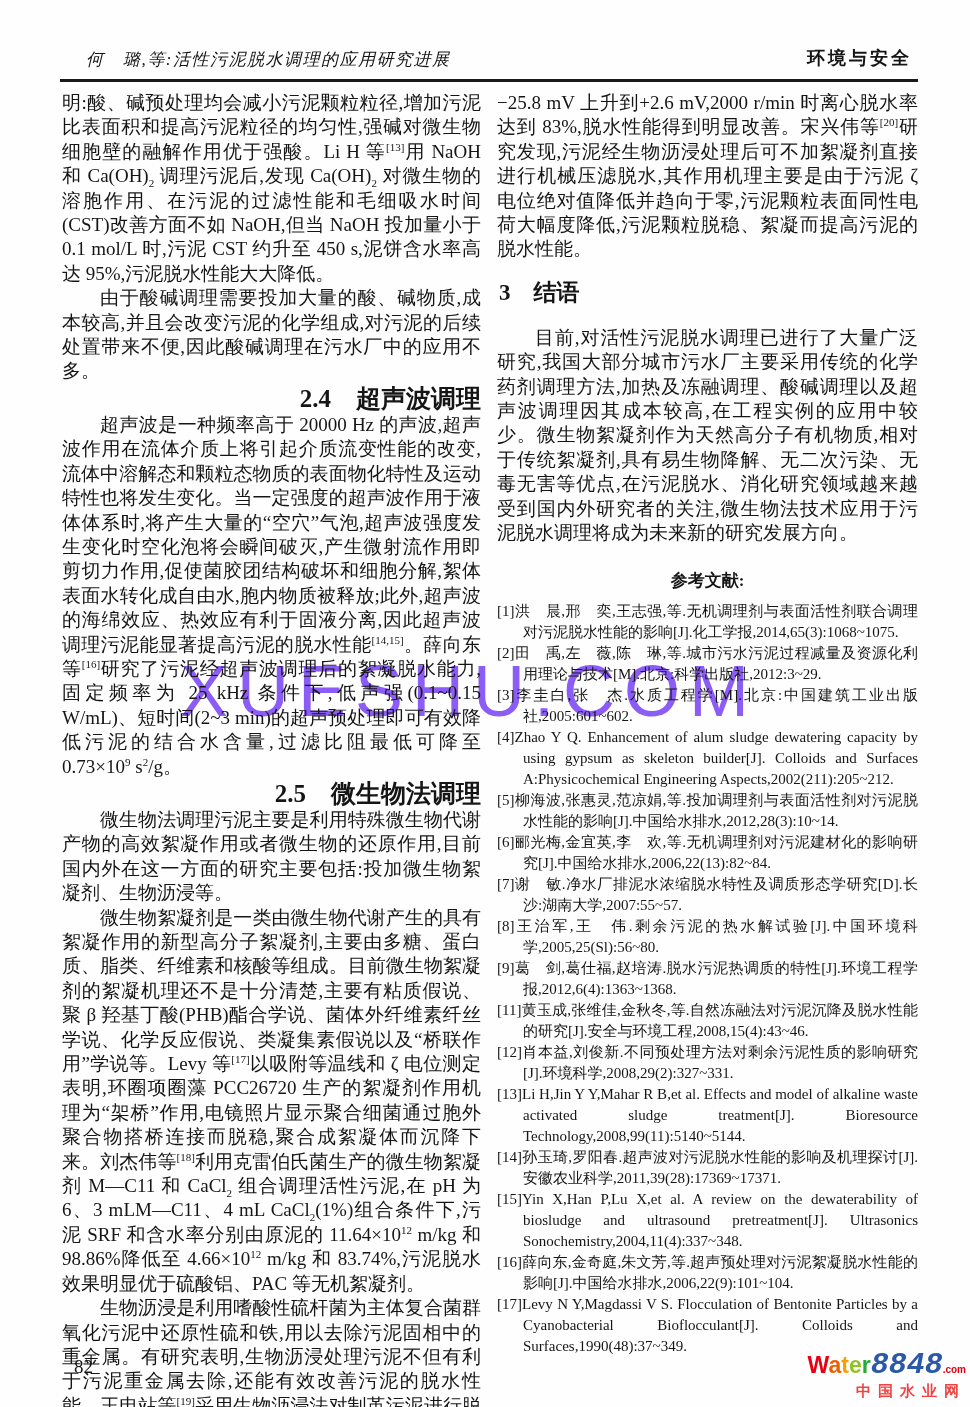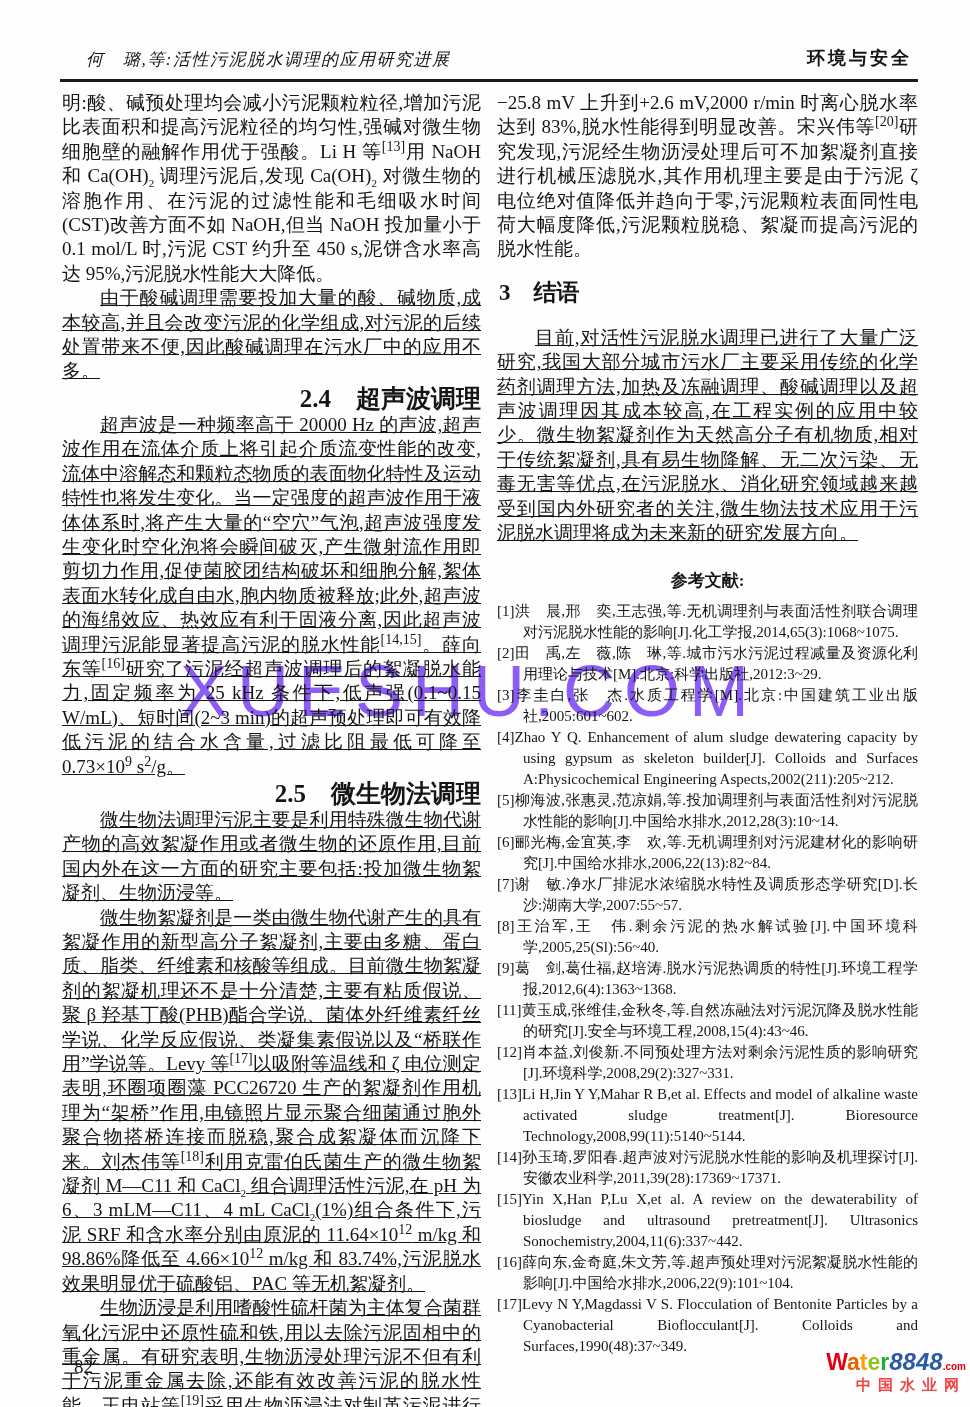--- a/index.html
+++ b/index.html
@@ -15,33 +15,33 @@
   .watermark{
     position:absolute;left:180px;top:650px;z-index:0;
     font-family:"Liberation Sans","DejaVu Sans",sans-serif;
     font-size:72px;font-weight:400;color:#8b5cf6;letter-spacing:9px;white-space:nowrap;
     user-select:none;
   }
   .col{position:absolute;top:91px;z-index:1;font-size:19px;line-height:24.4px;text-align:justify;}
   .col-left{left:62px;width:419px;}
   .col-right{left:497px;width:421px;}
   p{margin:0;}
-  .ind{text-indent:2em;text-decoration:underline;}
-  sup{font-size:14px;line-height:0;}
+  .ind{text-indent:2em;}
+  sup{font-size:11px;line-height:0;}
   sub{font-size:11px;line-height:0;}
   h4.sec{font-size:25px;font-weight:bold;margin:2px 0;line-height:25px;text-align:right;}
   h2.concl{font-size:23px;font-weight:bold;margin:17px 0 19px 2px;line-height:28px;text-align:left;}
   h3.refs-h{font-size:17px;font-weight:bold;margin:24px 0 9px 0;line-height:22px;text-align:center;}
   .refs{font-size:15px;line-height:21px;}
   .ref{padding-left:26px;text-indent:-26px;margin:0;text-align:justify;}
   .page-num{position:absolute;left:74px;top:1356px;font-size:19px;z-index:1;}
   .logo{position:absolute;right:4px;top:1350px;width:170px;text-align:right;z-index:1;line-height:1;}
   .logo .row1{font-family:"Liberation Sans","DejaVu Sans",sans-serif;white-space:nowrap;}
   .logo .word{font-size:23px;font-weight:bold;letter-spacing:0;}
-  .logo .num{font-size:24px;font-style:italic;font-weight:bold;font-family:Liberation Sans, sans-serif;}
+  .logo .num{font-size:30px;font-style:italic;font-weight:bold;font-family:Liberation Mono, monospace;}
   .logo .tld{font-size:10px;font-weight:bold;}
   .logo .row2{margin-top:3px;font-size:15px;font-weight:bold;letter-spacing:7px;white-space:nowrap;font-family:"Liberation Sans","DejaVu Sans",sans-serif;}
 </style>
 </head>
 <body>
 
 <div class="page">
 
   <div class="hdr-left">何　璐,等:活性污泥脱水调理的应用研究进展</div>
   <div class="hdr-right">环境与安全</div>
@@ -67,27 +67,27 @@
     <h3 class="refs-h">参考文献:</h3>
     <div class="refs">
 
     <p class="ref">[1]洪　晨,邢　奕,王志强,等.无机调理剂与表面活性剂联合调理对污泥脱水性能的影响[J].化工学报,2014,65(3):1068~1075.</p>
         <p class="ref">[2]田　禹,左　薇,陈　琳,等.城市污水污泥过程减量及资源化利用理论与技术[M].北京:科学出版社,2012:3~29.</p>
         <p class="ref">[3]李圭白,张　杰.水质工程学[M].北京:中国建筑工业出版社,2005:601~602.</p>
         <p class="ref">[4]Zhao Y Q. Enhancement of alum sludge dewatering capacity by using gypsum as skeleton builder[J]. Colloids and Surfaces A:Physicochemical Engineering Aspects,2002(211):205~212.</p>
         <p class="ref">[5]柳海波,张惠灵,范凉娟,等.投加调理剂与表面活性剂对污泥脱水性能的影响[J].中国给水排水,2012,28(3):10~14.</p>
         <p class="ref">[6]郦光梅,金宜英,李　欢,等.无机调理剂对污泥建材化的影响研究[J].中国给水排水,2006,22(13):82~84.</p>
         <p class="ref">[7]谢　敏.净水厂排泥水浓缩脱水特性及调质形态学研究[D].长沙:湖南大学,2007:55~57.</p>
-        <p class="ref">[8]王治军,王　伟.剩余污泥的热水解试验[J].中国环境科学,2005,25(Sl):56~40.</p>
+        <p class="ref">[8]王治军,王　伟.剩余污泥的热水解试验[J].中国环境科学,2005,25(Sl):56~80.</p>
         <p class="ref">[9]葛　剑,葛仕福,赵培涛.脱水污泥热调质的特性[J].环境工程学报,2012,6(4):1363~1368.</p>
         <p class="ref">[11]黄玉成,张维佳,金秋冬,等.自然冻融法对污泥沉降及脱水性能的研究[J].安全与环境工程,2008,15(4):43~46.</p>
         <p class="ref">[12]肖本益,刘俊新.不同预处理方法对剩余污泥性质的影响研究[J].环境科学,2008,29(2):327~331.</p>
         <p class="ref">[13]Li H,Jin Y Y,Mahar R B,et al. Effects and model of alkaline waste activated sludge treatment[J]. Bioresource Technology,2008,99(11):5140~5144.</p>
         <p class="ref">[14]孙玉琦,罗阳春.超声波对污泥脱水性能的影响及机理探讨[J].安徽农业科学,2011,39(28):17369~17371.</p>
-        <p class="ref">[15]Yin X,Han P,Lu X,et al. A review on the dewaterability of biosludge and ultrasound pretreatment[J]. Ultrasonics Sonochemistry,2004,11(6):337~442.</p>
+        <p class="ref">[15]Yin X,Han P,Lu X,et al. A review on the dewaterability of biosludge and ultrasound pretreatment[J]. Ultrasonics Sonochemistry,2004,11(4):337~348.</p>
         <p class="ref">[16]薛向东,金奇庭,朱文芳,等.超声预处理对污泥絮凝脱水性能的影响[J].中国给水排水,2006,22(9):101~104.</p>
         <p class="ref">[17]Levy N Y,Magdassi V S. Flocculation of Bentonite Particles by a Cyanobacterial Bioflocculant[J]. Colloids and Surfaces,1990(48):37~349.</p>
       </div>
   </div>
 
   <div class="page-num">82</div>
 
   <div class="logo">
     <div class="row1">
       <span class="word"><span style="color: rgb(230, 0, 18);">W</span><span style="color: rgb(235, 97, 0);">a</span><span style="color: rgb(245, 161, 0);">t</span><span style="color: rgb(143, 195, 31);">e</span><span style="color: rgb(34, 172, 56);">r</span></span><span class="num" style="color: rgb(43, 89, 168);">8848</span><span class="tld" style="color: rgb(230, 0, 18);">.com</span>

